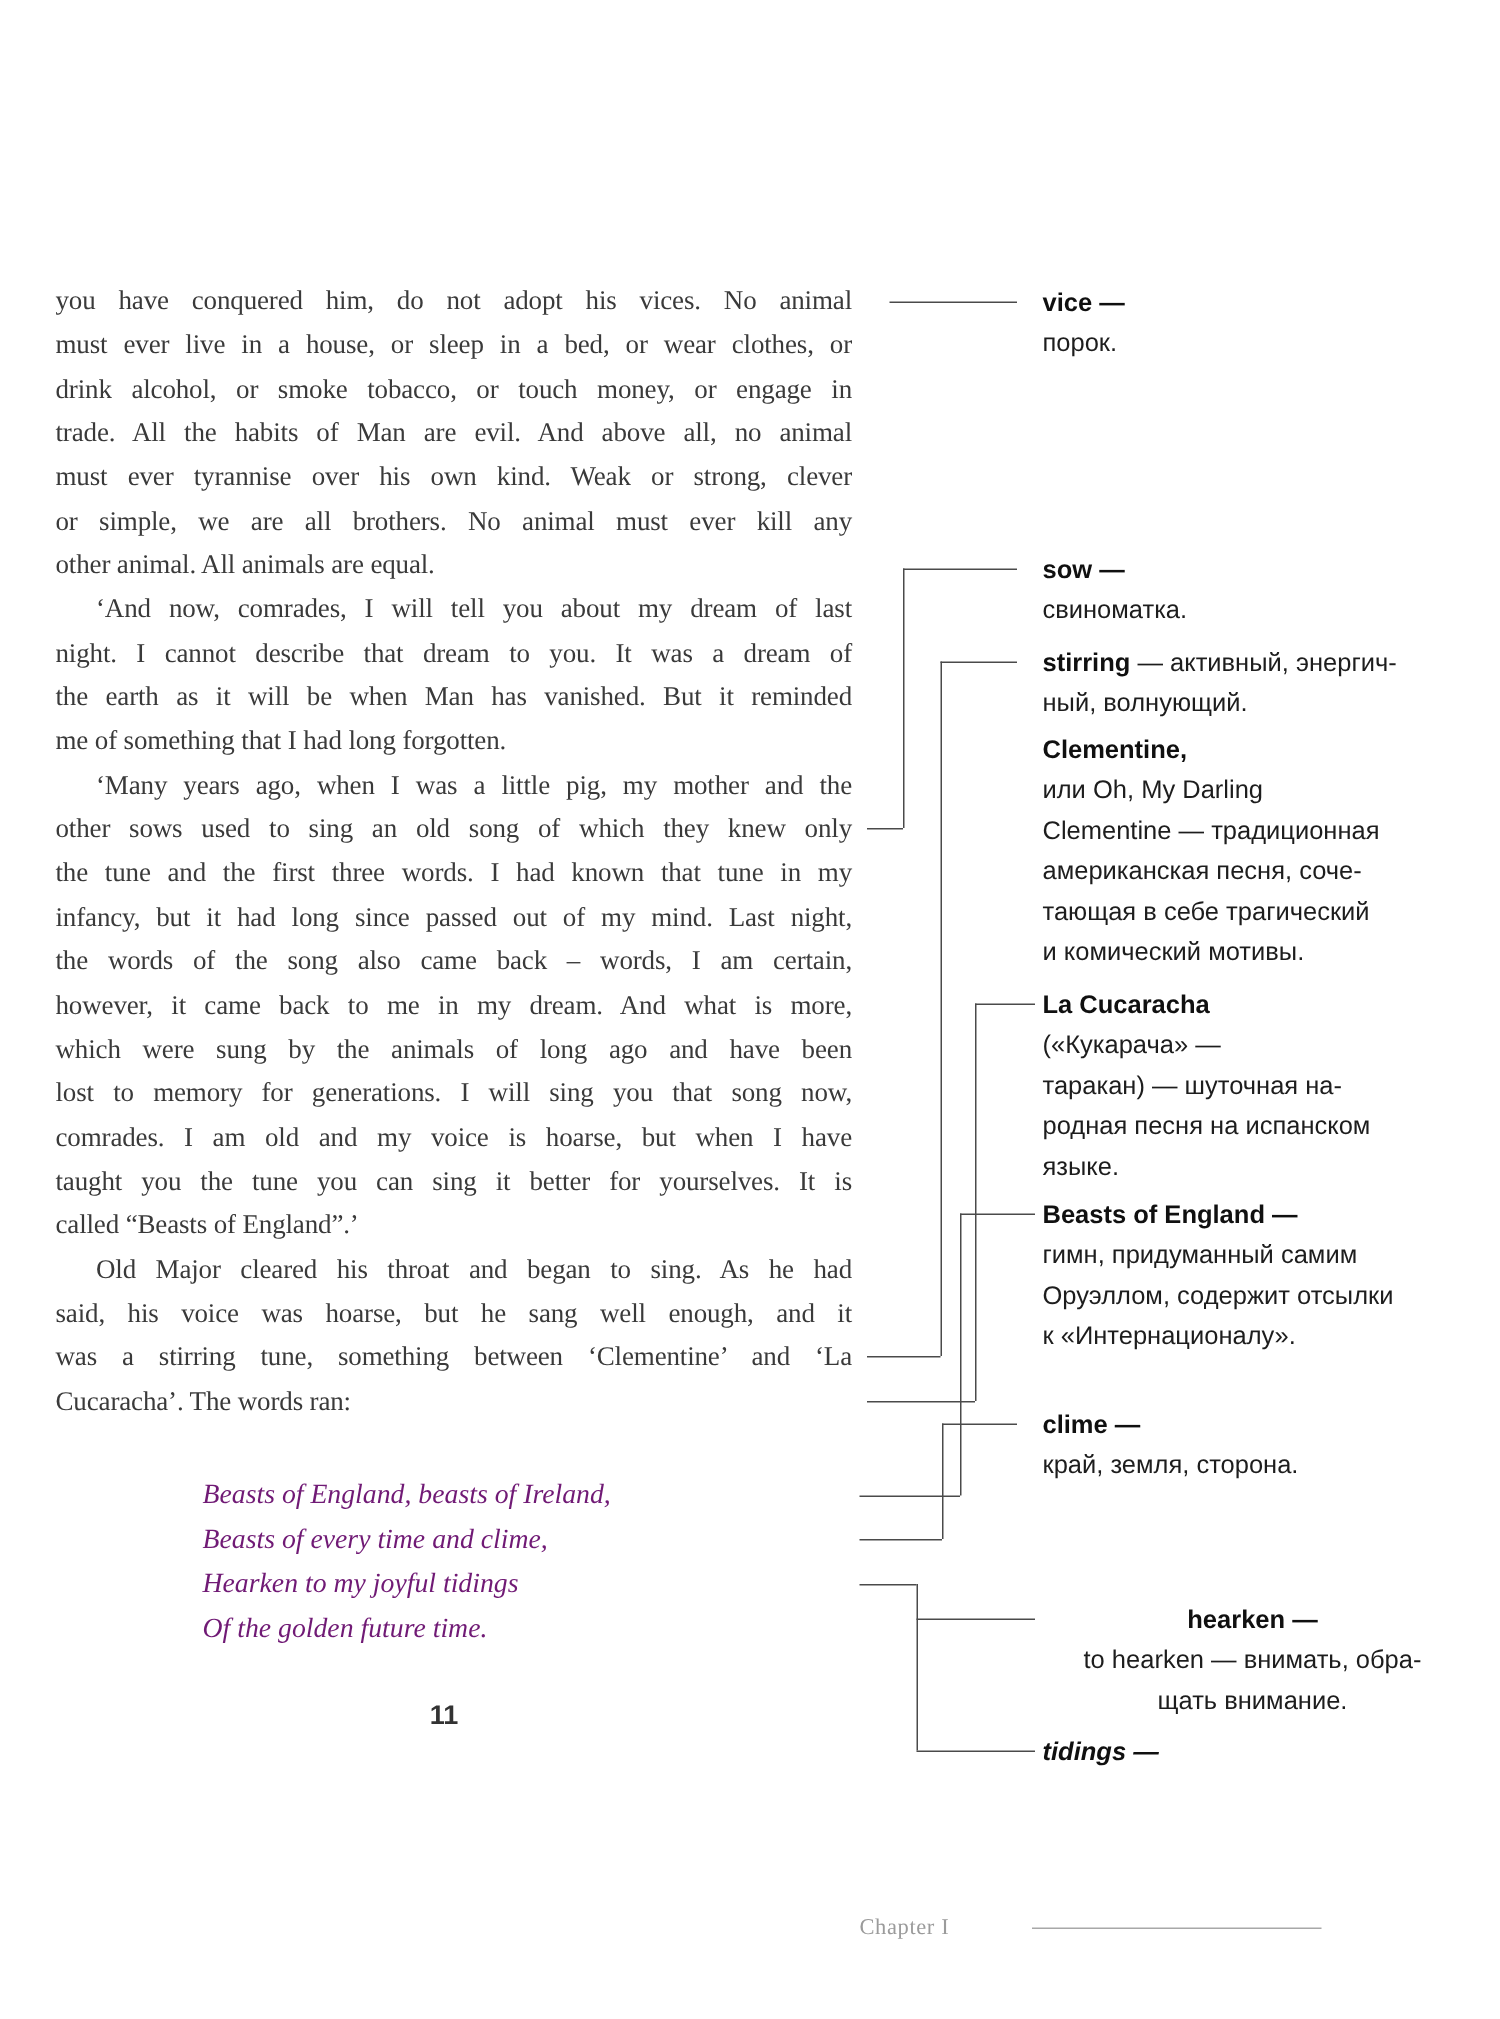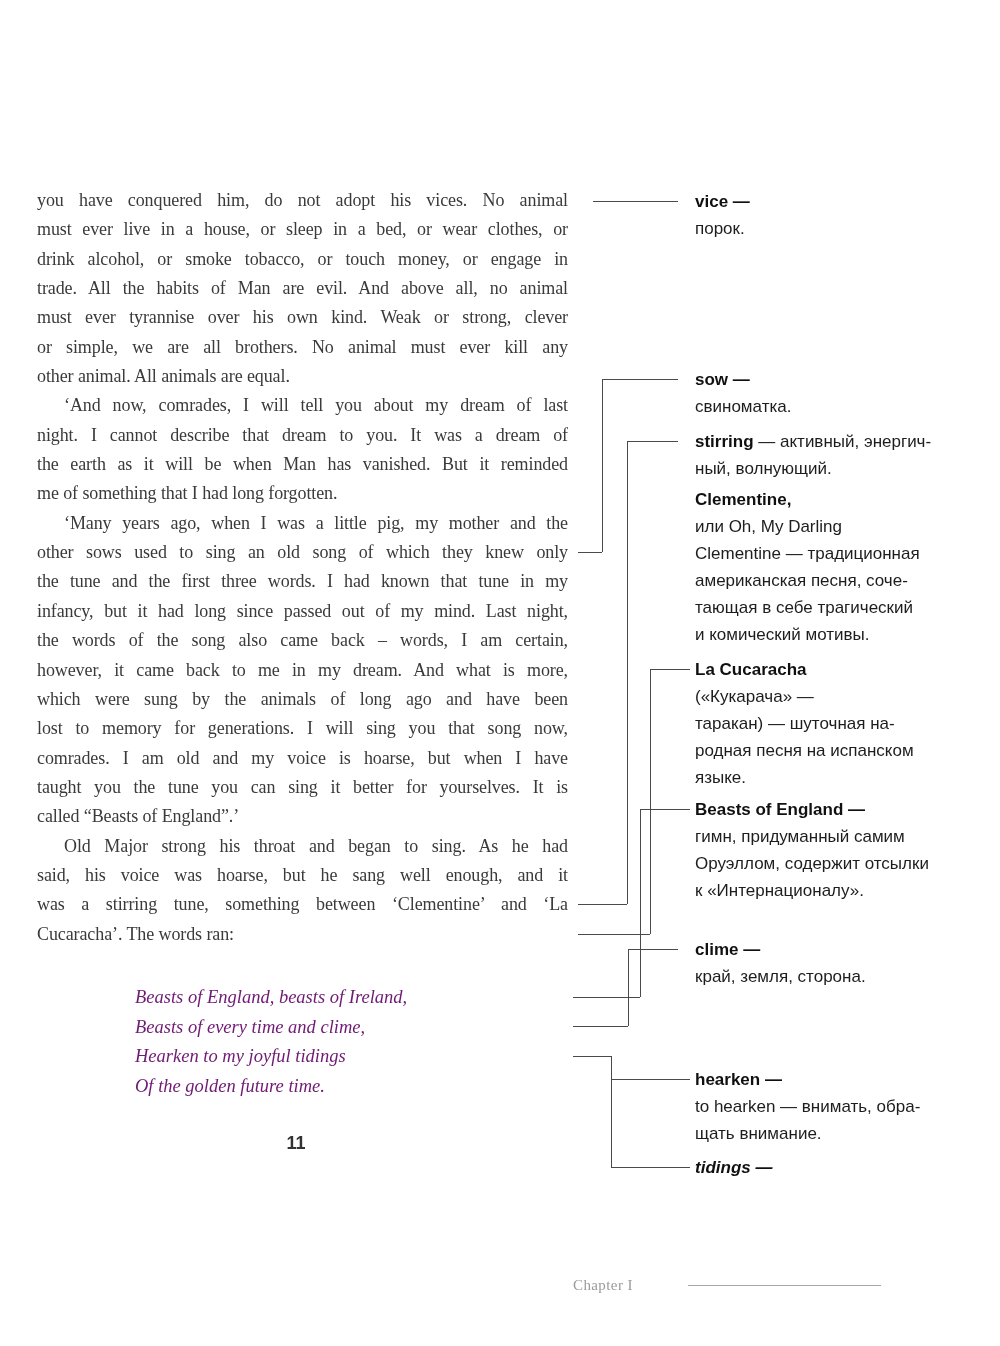--- a/index.html
+++ b/index.html
@@ -73,21 +73,21 @@
       <div class="pline">other sows used to sing an old song of which they knew only</div>
       <div class="pline">the tune and the first three words. I had known that tune in my</div>
       <div class="pline">infancy, but it had long since passed out of my mind. Last night,</div>
       <div class="pline">the words of the song also came back – words, I am certain,</div>
       <div class="pline">however, it came back to me in my dream. And what is more,</div>
       <div class="pline">which were sung by the animals of long ago and have been</div>
       <div class="pline">lost to memory for generations. I will sing you that song now,</div>
       <div class="pline">comrades. I am old and my voice is hoarse, but when I have</div>
       <div class="pline">taught you the tune you can sing it better for yourselves. It is</div>
       <div class="pline para-last">called “Beasts of England”.’</div>
-      <div class="pline para-first">Old Major strong his throat and began to sing. As he had</div>
+      <div class="pline para-first">Old Major cleared his throat and began to sing. As he had</div>
       <div class="pline">said, his voice was hoarse, but he sang well enough, and it</div>
       <div class="pline">was a stirring tune, something between ‘Clementine’ and ‘La</div>
       <div class="pline para-last">Cucaracha’. The words ran:</div>
     </section>
 
   <section class="poem" id="poem">
       <div class="poem-line">Beasts of England, beasts of Ireland,</div>
       <div class="poem-line">Beasts of every time and clime,</div>
       <div class="poem-line">Hearken to my joyful tidings</div>
       <div class="poem-line">Of the golden future time.</div>
@@ -126,21 +126,21 @@
       <div class="gloss" style="top: 796px;">
         <div class="gloss-line"><span class="gloss-head">Beasts of England —</span></div>
         <div class="gloss-line">гимн, придуманный самим</div>
         <div class="gloss-line">Оруэллом, содержит отсылки</div>
         <div class="gloss-line">к «Интернационалу».</div>
       </div>
       <div class="gloss" style="top: 936px;">
         <div class="gloss-line"><span class="gloss-head">clime —</span></div>
         <div class="gloss-line">край, земля, сторона.</div>
       </div>
-      <div class="gloss" style="top: 1066px;">
+      <div class="gloss" style="top: 1066px; text-align: center;">
         <div class="gloss-line"><span class="gloss-head">hearken —</span></div>
         <div class="gloss-line">to hearken — внимать, обра-</div>
         <div class="gloss-line">щать внимание.</div>
       </div>
       <div class="gloss" style="top: 1154px; font-style: italic;">
         <div class="gloss-line"><span class="gloss-head">tidings —</span></div>
       </div>
     </aside>
 
   <div id="connectors">

